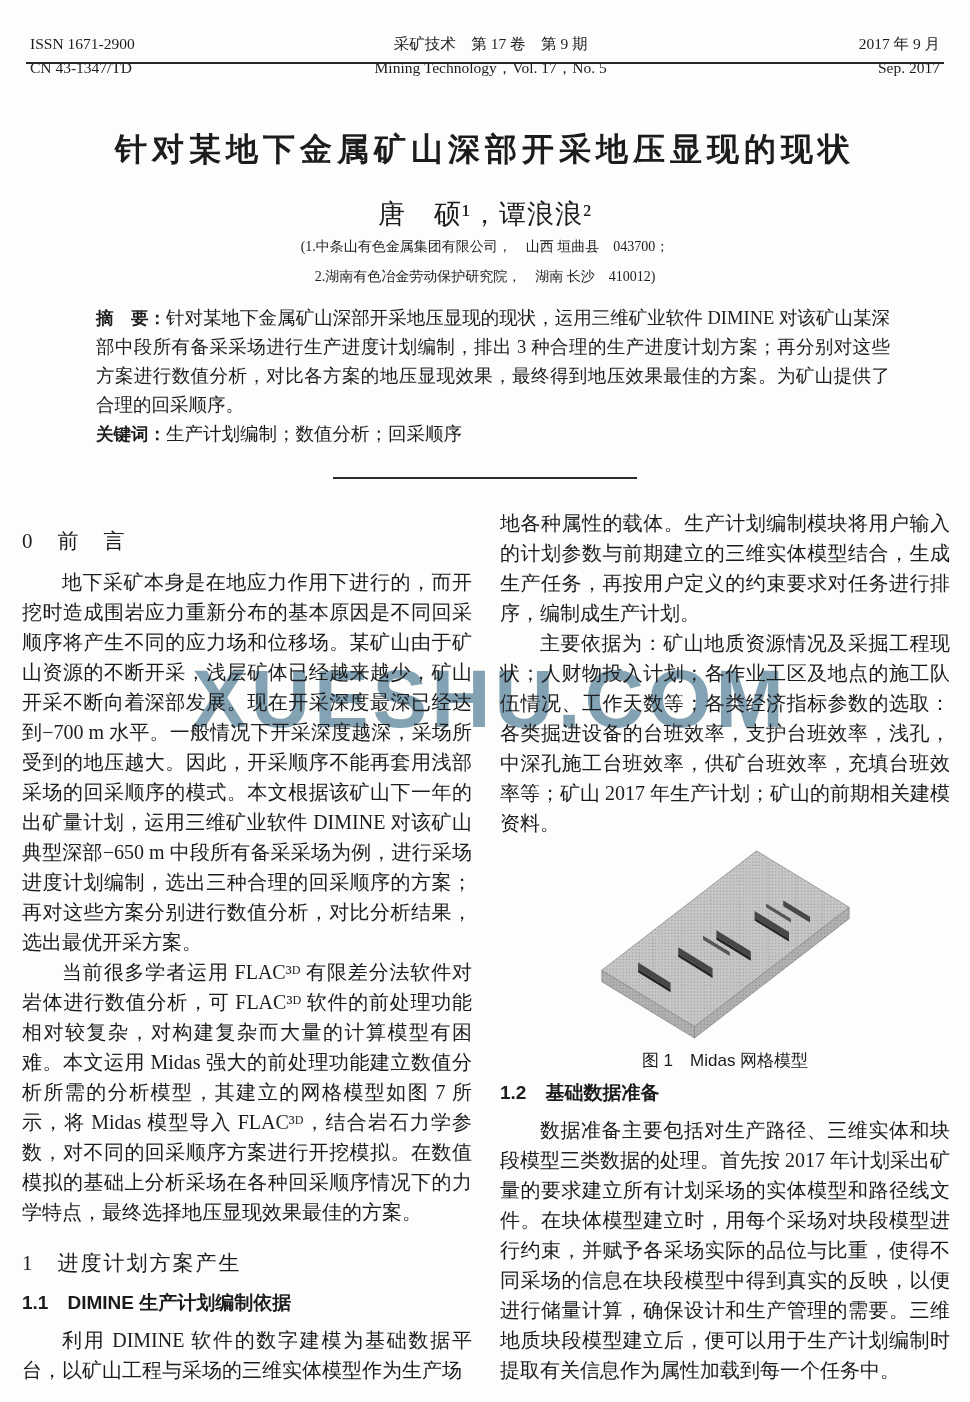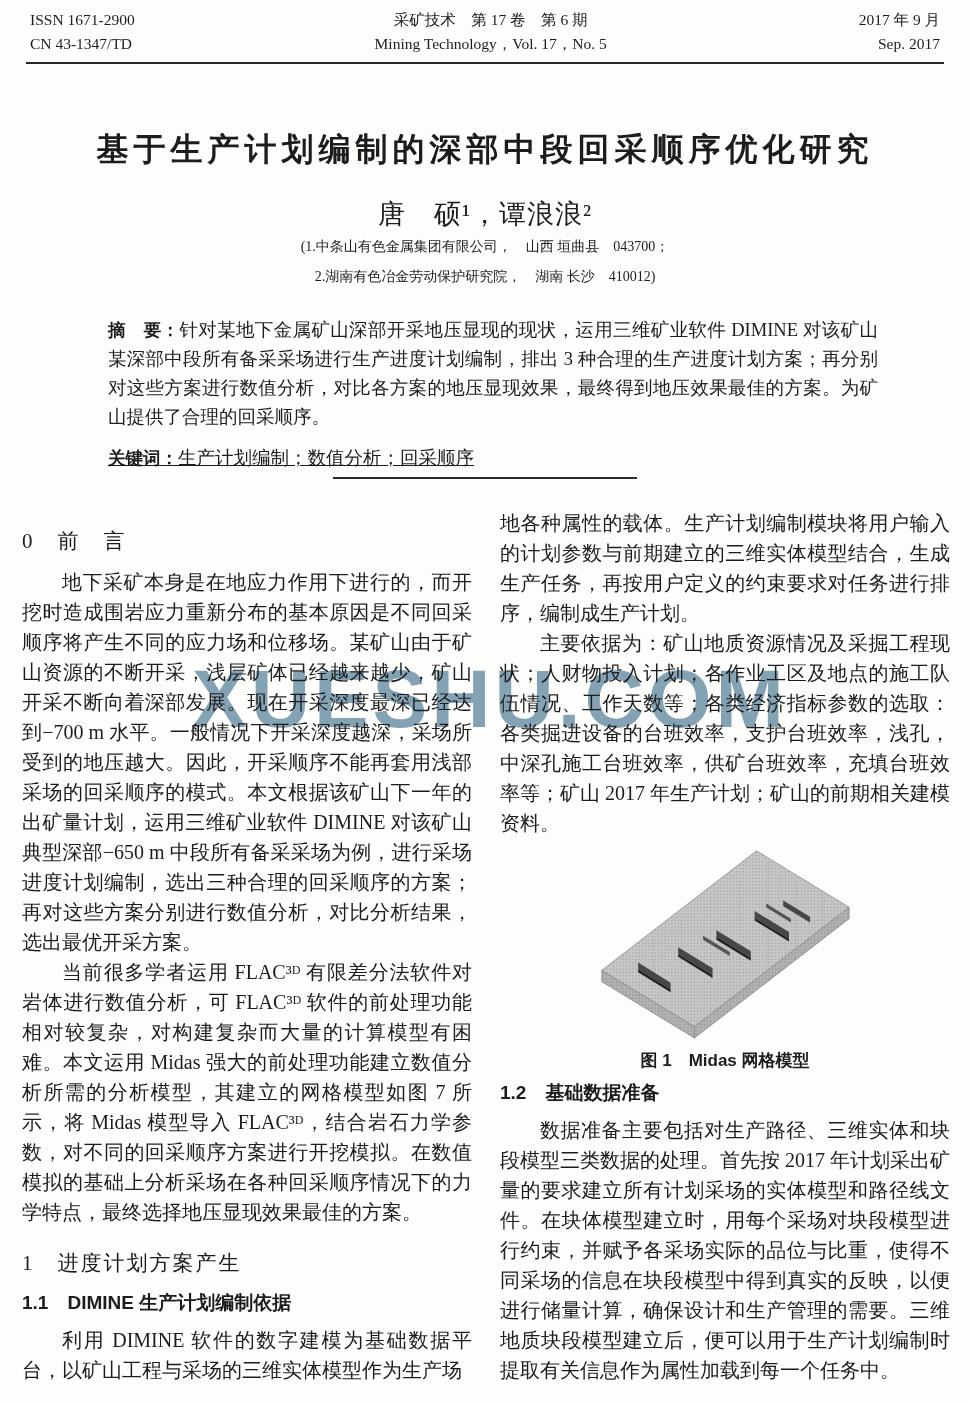--- a/index.html
+++ b/index.html
@@ -6,21 +6,21 @@
   .page{
     position:relative;
     width:970px;height:1402px;
     background:#fdfdfc;
     font-family:"Liberation Serif","DejaVu Serif",serif;
     color:#1c1c1c;
     overflow:hidden;
   }
   
   .hdr{
-    position:absolute;top:8px;left:30px;right:30px;
+    position:absolute;top:32px;left:30px;right:30px;
     display:flex;justify-content:space-between;align-items:flex-start;
     font-size:15.5px;line-height:1.55;
   }
   .hdr .h-left{text-align:left;}
   .hdr .h-center{text-align:center;}
   .hdr .h-right{text-align:right;margin-left:12px;}
   .hdr-rule{
     position:absolute;top:62px;left:26px;right:26px;
     border-top:2.5px solid #262626;
   }
@@ -73,55 +73,55 @@
   }
   .h-sec2{
     font-family:"Liberation Sans","DejaVu Sans",sans-serif;
     font-size:19px;font-weight:bold;margin:4px 0 8px 0;line-height:28px;
   }
   .rc-p1{margin-top:3px !important;}
   
   .fig-wrap{margin:10px 0 2px 0;text-align:center;}
   .fig-caption{
     font-family:"Liberation Sans","DejaVu Sans",sans-serif;
-    text-align:center;font-size:17px;font-weight:bold;
+    text-align:center;font-size:17px;font-weight:normal;
     margin:2px 0 6px 0;line-height:24px;
   }
 </style>
 </head>
 <body>
 
 <div class="page">
 
   <div class="hdr">
     <div class="h-left">
       <div>ISSN 1671-2900</div>
       <div>CN 43-1347/TD</div>
     </div>
     <div class="h-center">
-      <div>采矿技术　第 17 卷　第 6 期</div>
+      <div>采矿技术　第 17 卷　第 9 期</div>
       <div>Mining Technology，Vol. 17，No. 5</div>
     </div>
     <div class="h-right">
       <div>2017 年 9 月</div>
       <div>Sep. 2017</div>
     </div>
   </div>
   <div class="hdr-rule"></div>
 
-  <div class="paper-title">基于生产计划编制的深部中段回采顺序优化研究</div>
+  <div class="paper-title">针对某地下金属矿山深部开采地压显现的现状</div>
   <div class="authors">唐　硕¹，谭浪浪²</div>
   <div class="affil">
     <div>(1.中条山有色金属集团有限公司，　山西 垣曲县　043700；</div>
     <div>2.湖南有色冶金劳动保护研究院，　湖南 长沙　410012)</div>
   </div>
 
   <div class="abstract">
-    <p style="margin:12px;"><span class="lbl">摘　要：</span><span>针对某地下金属矿山深部开采地压显现的现状，运用三维矿业软件 DIMINE 对该矿山某深部中段所有备采采场进行生产进度计划编制，排出 3 种合理的生产进度计划方案；再分别对这些方案进行数值分析，对比各方案的地压显现效果，最终得到地压效果最佳的方案。为矿山提供了合理的回采顺序。</span></p>
-    <p class="kw" style="margin:12px;text-decoration:underline;"><span class="lbl">关键词：</span><span>生产计划编制；数值分析；回采顺序</span></p>
+    <p style="margin:0;"><span class="lbl">摘　要：</span><span>针对某地下金属矿山深部开采地压显现的现状，运用三维矿业软件 DIMINE 对该矿山某深部中段所有备采采场进行生产进度计划编制，排出 3 种合理的生产进度计划方案；再分别对这些方案进行数值分析，对比各方案的地压显现效果，最终得到地压效果最佳的方案。为矿山提供了合理的回采顺序。</span></p>
+    <p class="kw" style="margin:0;"><span class="lbl">关键词：</span><span>生产计划编制；数值分析；回采顺序</span></p>
   </div>
 
   <div class="sec-divider"></div>
 
   <div class="watermark">XUESHU.COM</div>
 
   <div class="cols">
 
     <div class="col">
       <div class="h-sec1">0　前　言</div>

